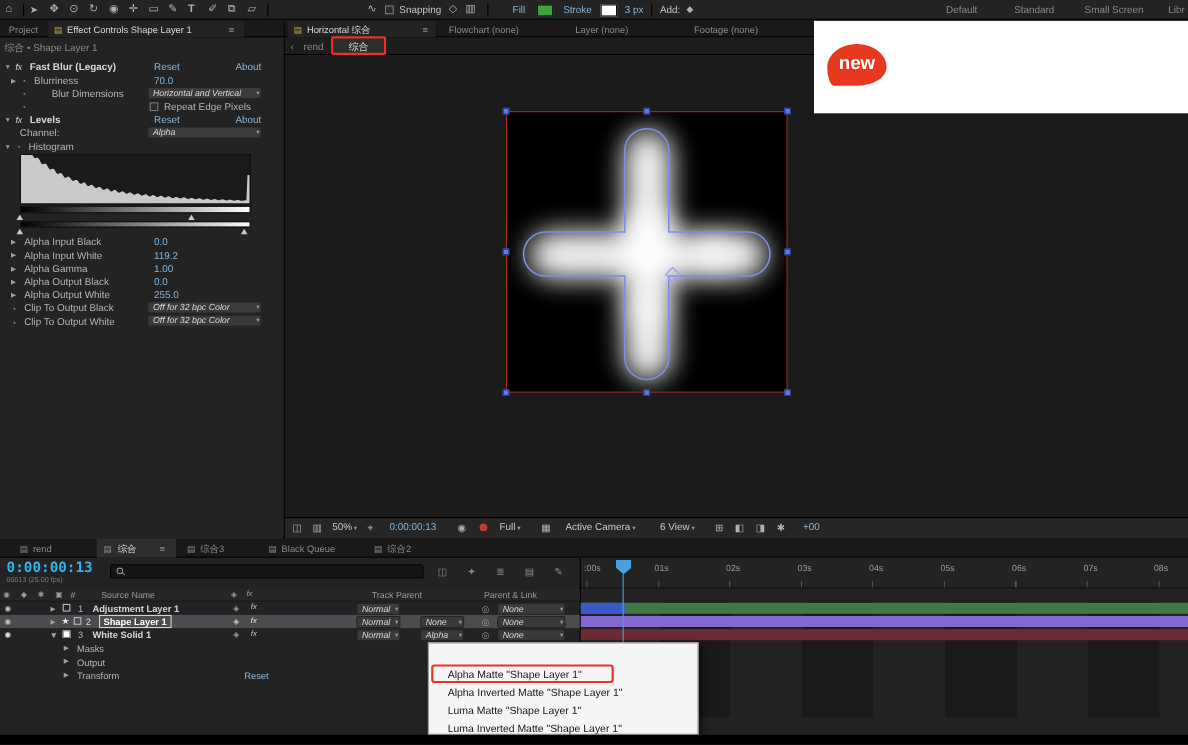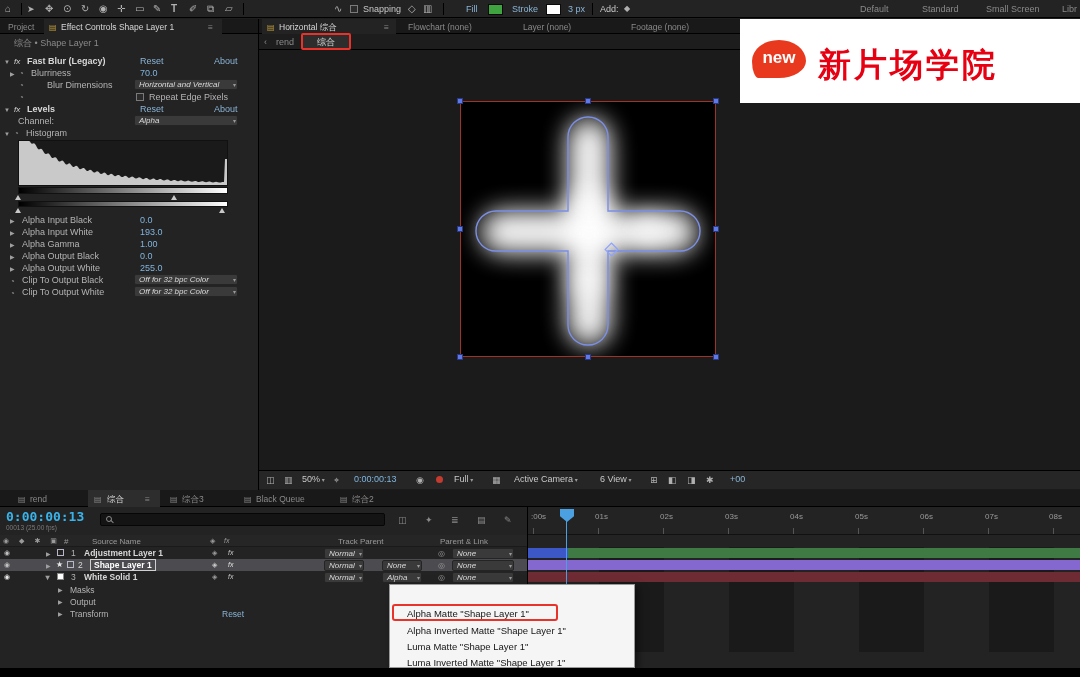--- a/index.html
+++ b/index.html
@@ -77,21 +77,21 @@
   <span class="t f9 dim" style="left:1062px;top:3px">Libr</span>
 
   <div class="t" style="left:0;top:19px;width:258px;height:471px;background:#232323;"></div>
   <div class="t" style="left:0;top:19px;width:258px;height:15px;background:#191919;border-bottom:1px solid #000"></div>
   <span class="t f85 dim" style="left:8px;top:21px">Project</span>
   <div class="t" style="left:44px;top:19px;width:178px;height:15px;background:#232323"></div>
   <span class="t f8" style="left:49px;top:22px;color:#c8a33d">▤</span>
   <span class="t f85 bright" style="left:61px;top:21px">Effect Controls Shape Layer 1</span>
   <span class="t f85 dim" style="left:208px;top:21px">≡</span>
 
-  <span class="t f9 dim" style="left:14px;top:37px">综合 • Shape Layer 1</span>
+  <span class="t f9 dim" style="left:4px;top:37px">综合 • Shape Layer 1</span>
 
   <span class="tri" style="left:4px;top:58px">▼</span>
   <span class="t f8 bright" style="left:14px;top:56px;font-style:italic">fx</span>
   <span class="t f9 bright" style="left:27px;top:55px;font-weight:bold">Fast Blur (Legacy)</span>
   <span class="t f9 lnk" style="left:140px;top:55px">Reset</span>
   <span class="t f9 lnk" style="left:214px;top:55px">About</span>
 
   <span class="tri" style="left:10px;top:70px">▶</span>
   <span class="t f8 dim" style="left:19px;top:68px">◔</span>
   <span class="t f9" style="left:31px;top:67px">Blurriness</span>
@@ -128,21 +128,21 @@
   <span class="mk" style="left:171px;top:195px"></span>
   <div class="t" style="left:18px;top:201px;width:210px;height:6px;background:linear-gradient(90deg,#000,#fff);border:1px solid #111"></div>
   <span class="mk" style="left:15px;top:208px"></span>
   <span class="mk" style="left:219px;top:208px"></span>
 
   <span class="tri" style="left:10px;top:217px">▶</span>
   <span class="t f9" style="left:22px;top:214px">Alpha Input Black</span>
   <span class="t f9 v" style="left:140px;top:214px">0.0</span>
   <span class="tri" style="left:10px;top:229px">▶</span>
   <span class="t f9" style="left:22px;top:226px">Alpha Input White</span>
-  <span class="t f9 v" style="left:140px;top:226px">193.0</span>
+  <span class="t f9 v" style="left:140px;top:226px">119.2</span>
   <span class="tri" style="left:10px;top:241px">▶</span>
   <span class="t f9" style="left:22px;top:238px">Alpha Gamma</span>
   <span class="t f9 v" style="left:140px;top:238px">1.00</span>
   <span class="tri" style="left:10px;top:253px">▶</span>
   <span class="t f9" style="left:22px;top:250px">Alpha Output Black</span>
   <span class="t f9 v" style="left:140px;top:250px">0.0</span>
   <span class="tri" style="left:10px;top:265px">▶</span>
   <span class="t f9" style="left:22px;top:262px">Alpha Output White</span>
   <span class="t f9 v" style="left:140px;top:262px">255.0</span>
 
@@ -203,21 +203,20 @@
   <span class="t f9 ddt" style="left:454px;top:473px;color:#c8c8c8">Full</span>
   <span class="i" style="left:492px;top:473px;font-size:9px">▦</span>
   <span class="t f9 ddt" style="left:514px;top:473px;color:#c8c8c8">Active Camera</span>
   <span class="t f9 ddt" style="left:600px;top:473px;color:#c8c8c8">6 View</span>
   <span class="i" style="left:650px;top:473px;font-size:9px;letter-spacing:4px">⊞ ◧ ◨ ✱</span>
   <span class="t f9 lnk" style="left:730px;top:473px">+00</span>
 
   <div class="t" style="left:740px;top:19px;width:340px;height:84px;background:#fff"></div>
   <div class="t" style="left: 752px; top: 40px; width: 54px; height: 38px; border-radius: 50% 50% 50% 12% / 55% 55% 45% 45%; background: rgb(232, 57, 31);"></div>
   <span class="t" style="left:752px;top:48px;width:54px;text-align:center;color:#fff;font-size:17px;font-weight:bold">new</span>
-  <span class="t" style="left: 818px; top: 43px; font-size: 33px; font-weight: bold; letter-spacing: 3px; color: rgb(230, 0, 18);">新片场学院</span>
 
   <div class="t" style="left:0;top:490px;width:1080px;height:178px;background:#232323;border-top:1px solid #000"></div>
   <div class="t" style="left:0;top:490px;width:1080px;height:17px;background:#191919;border-bottom:1px solid #000"></div>
   <span class="t f8 dim" style="left:18px;top:494px">▤</span>
   <span class="t f85 dim" style="left:30px;top:493px">rend</span>
   <div class="t" style="left:88px;top:490px;width:72px;height:17px;background:#2d2d2d"></div>
   <span class="t f8 dim" style="left:94px;top:494px">▤</span>
   <span class="t f85 bright" style="left:107px;top:493px">综合</span>
   <span class="t f85 dim" style="left:145px;top:493px">≡</span>
   <span class="t f8 dim" style="left:170px;top:494px">▤</span>

